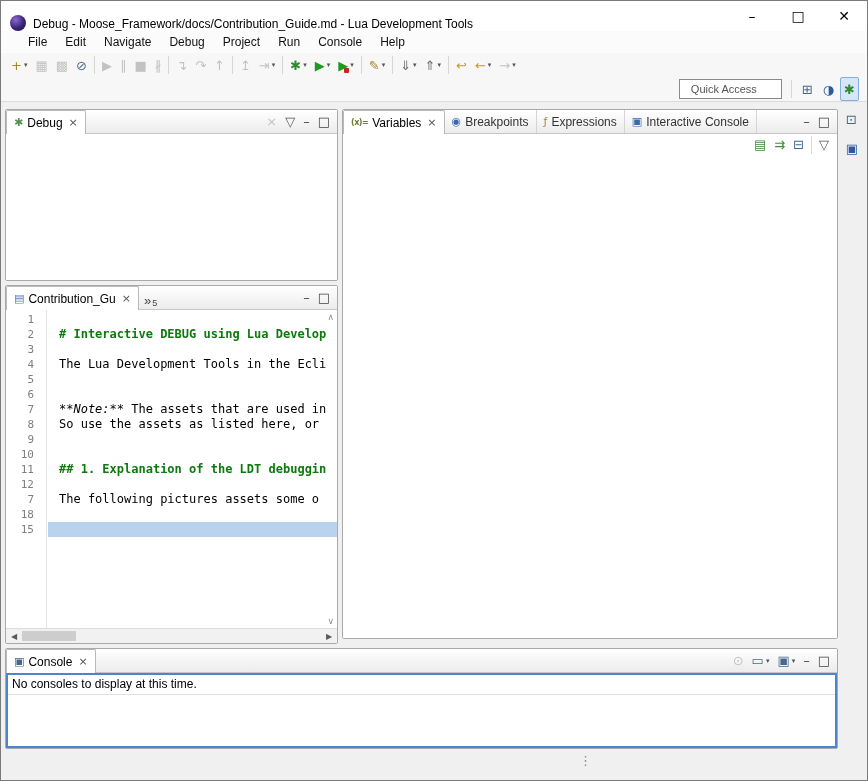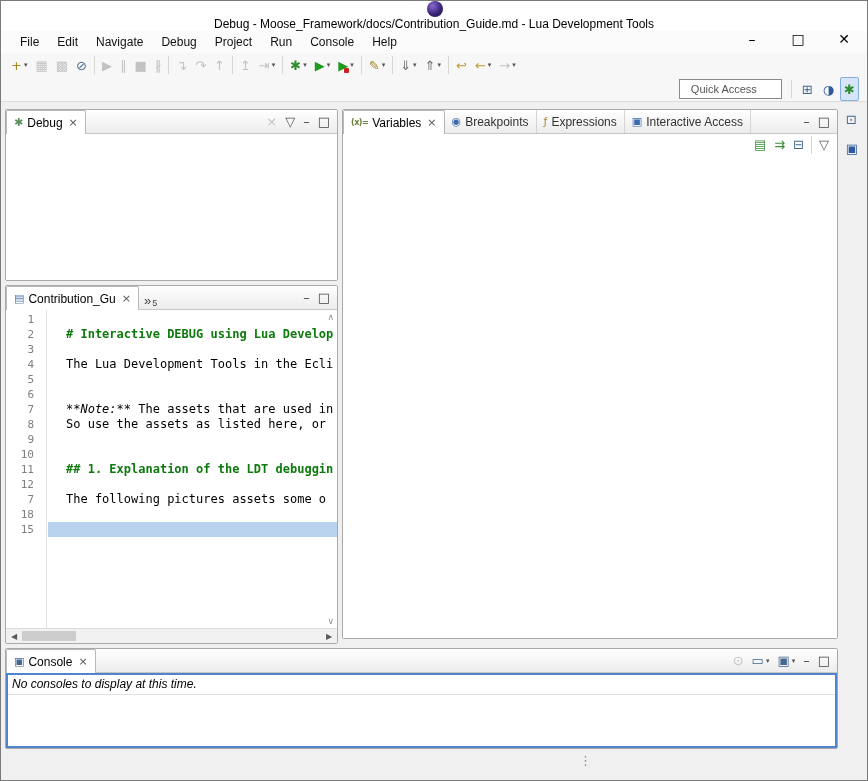--- a/index.html
+++ b/index.html
@@ -1,28 +1,28 @@
 <!DOCTYPE html>
 <html style="--focus-border: #4f84cc; --heading: #0e7a0e; --selline: #b9d3ee;"><head>
 <meta charset="utf-8">
 <style>
   html,body{margin:0;padding:0;background:#cfcfcf;}
   .window{
     position:relative;width:866px;height:779px;border:1px solid #7a7a7a;background:#f0f0f0;
     font-family:"Liberation Sans",sans-serif;font-size:12px;color:#111;overflow:hidden;
   }
   
-  .titlebar{height:30px;background:#ffffff;display:flex;align-items:center;flex-direction:column;}
+  .titlebar{height:30px;background:#ffffff;display:flex;align-items:flex-end;}
   .app-icon{width:16px;height:16px;margin:0 7px 0 9px;border-radius:50%;
     background:radial-gradient(circle at 35% 30%, #8a6ad0 0%, #3a2378 55%, #1c1048 100%);flex:none;}
   .title-text{font-size:12px;color:#000;white-space:nowrap;}
   .win-controls{margin-left:auto;display:flex;height:30px;}
   .win-btn{width:46px;display:flex;align-items:center;justify-content:center;font-size:14px;color:#000;font-family:"DejaVu Sans",sans-serif;}
   
-  .menubar{height:22px;background:#fbfbfb;display:flex;align-items:center;padding-left:10px;}
+  .menubar{height:22px;background:#fbfbfb;display:flex;align-items:center;padding-left:18px;}
   .menu-item{padding:3px 9px;color:#111;}
   .toolbar-row{height:24px;background:#f7f7f7;display:flex;align-items:center;padding:0 6px;}
   .toolbar-row2{justify-content:flex-end;gap:3px;padding-right:8px;}
   .tbtn{display:inline-flex;align-items:center;height:22px;padding:0 3px;border:1px solid transparent;border-radius:2px;position:relative;}
   .tbtn.active{background:#d6e6f8;border-color:#84aede;}
   .glyph{font-family:"DejaVu Sans",sans-serif;font-size:13px;line-height:1;color:#555;}
   .tbtn.disabled .glyph{color:#c2c2c2;}
   .drop{font-size:7px;color:#555;margin-left:2px;font-family:"DejaVu Sans",sans-serif;}
   .dot{width:5px;height:5px;border-radius:1px;position:absolute;right:8px;bottom:3px;}
   .tsep{width:1px;height:18px;background:#d6d6d6;margin:0 3px;flex:none;display:inline-block;}
@@ -51,33 +51,33 @@
   .panel-body{position:absolute;left:0;right:0;bottom:0;background:#fff;}
   #debug-panel .panel-body{top:24px;}
   #right-panel .panel-body{top:45px;}
   
   .editor-body{position:absolute;top:24px;left:0;right:0;bottom:0;}
   .code-scroll{position:absolute;top:0;left:0;right:0;bottom:14px;padding-top:2px;
     background:linear-gradient(90deg,#ffffff 0 40px,#e3e3e3 40px 41px,#ffffff 41px);
     font-family:"DejaVu Sans Mono",monospace;font-size:12px;line-height:15px;overflow:hidden;}
   .crow{display:flex;height:15px;}
   .ln{width:28px;min-width:28px;text-align:right;padding-right:14px;color:#7f7f7f;font-size:11px;}
-  .ct{flex:1;white-space:pre;color:#000;padding-left:18px;min-height:15px;}
+  .ct{flex:1;white-space:pre;color:#000;padding-left:11px;min-height:15px;}
   .crow.h .ct{color:var(--heading,#0e7a0e);font-weight:bold;}
   .crow.sel .ct{background:var(--selline,#b9d3ee);}
   .em{font-style:italic;}
   .vup,.vdn{position:absolute;right:3px;color:#909090;font-size:9px;font-family:"DejaVu Sans",sans-serif;}
   .vup{top:2px;} .vdn{bottom:17px;}
   .hsb{position:absolute;left:0;right:0;bottom:0;height:14px;background:#f1f1f1;border-top:1px solid #dcdcdc;display:flex;align-items:center;}
   .hsb .arrow{width:16px;text-align:center;font-size:8px;color:#5a5a5a;font-family:"DejaVu Sans",sans-serif;}
   .hsb .track{flex:1;height:10px;display:flex;}
   .hsb .thumb{width:54px;height:10px;background:#cdcdcd;border-radius:1px;}
   
   .console-body{position:absolute;top:24px;left:0;right:0;bottom:0;border:2px solid var(--focus-border,#4f84cc);background:#fff;}
-  .console-msg{padding:2px 4px 3px;border-bottom:1px solid #e0e0e0;color:#000;font-size:12px;font-style:italic;}
+  .console-msg{padding:2px 4px 3px;border-bottom:1px solid #e0e0e0;color:#000;font-size:12px;}
   
   .right-trim{position:absolute;right:5px;top:106px;display:flex;flex-direction:column;gap:5px;}
   .sash-dots{position:absolute;left:578px;top:651px;color:#8a8a8a;font-size:13px;font-family:"DejaVu Sans",sans-serif;}
 </style>
 </head>
 <body>
 
 <div class="window">
 
   <div class="titlebar">
@@ -338,21 +338,21 @@
             <div class="tab">
               <span class="tabicon" style="color: rgb(58, 105, 173);">◉</span>
               <span>Breakpoints</span>
             </div>
             <div class="tab">
               <span class="tabicon" style="color: rgb(169, 138, 47);">ƒ</span>
               <span>Expressions</span>
             </div>
             <div class="tab">
               <span class="tabicon" style="color: rgb(58, 105, 173);">▣</span>
-              <span>Interactive Access</span>
+              <span>Interactive Console</span>
             </div>
           </div>
         <div class="header-spacer"></div>
         <div class="hbtns">
             <span class="tbtn">
               <span class="glyph" style="color: rgb(68, 68, 68);">–</span>
             </span>
             <span class="tbtn">
               <span class="glyph" style="color: rgb(68, 68, 68);">□</span>
             </span>

